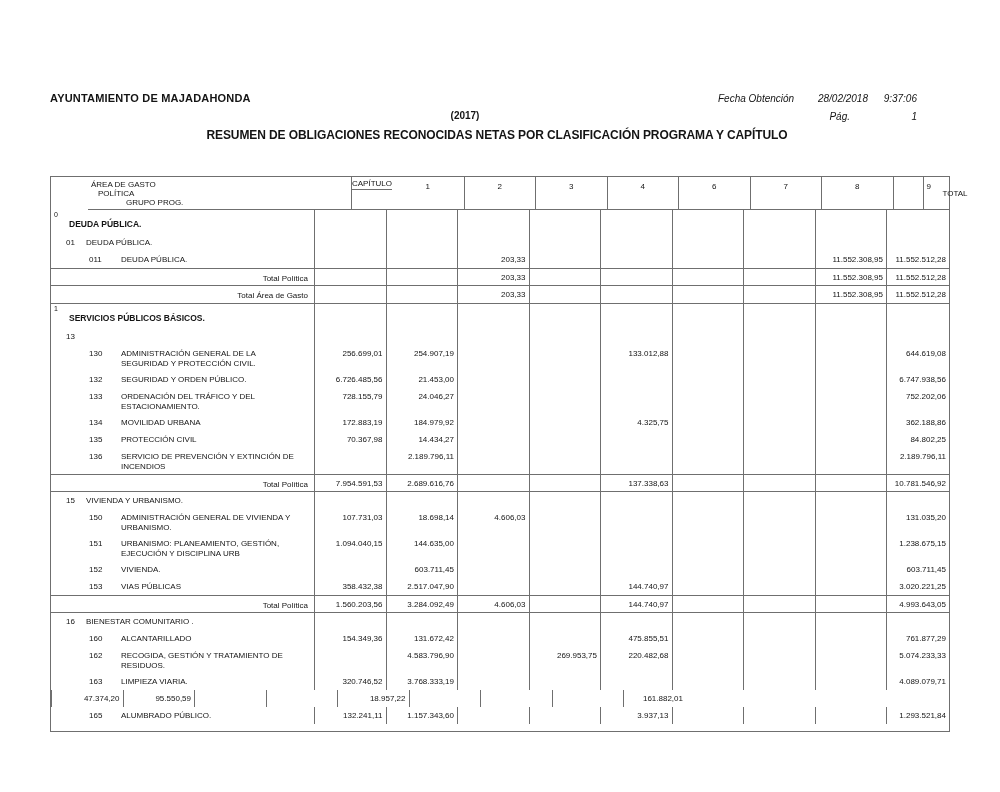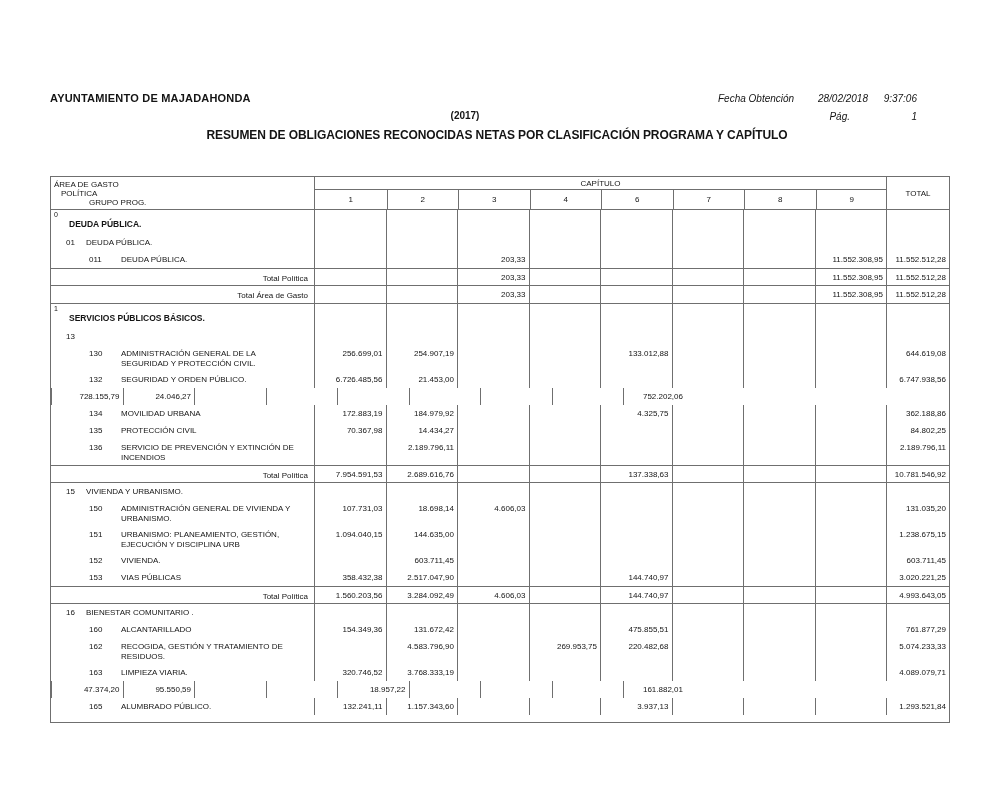--- a/index.html
+++ b/index.html
@@ -27,26 +27,26 @@
   .pag-value{left:850px;top:111px;width:67px;text-align:right;font-size:10px;font-style:italic;}
   .title{left:47px;top:128px;width:900px;text-align:center;font-size:12px;font-weight:bold;letter-spacing:-0.1px;}
 
   
   .rtable{
     position:absolute;left:50px;top:176px;width:898px;
     border:1px solid var(--grid);
     font-size:8px;
     box-sizing:content-box;
   }
-  .thead{display:flex;height:32px;border-bottom:1px solid var(--grid);}
+  .thead{display:flex;height:32px;border-bottom:1px solid var(--grid);margin-left:37px;}
   .h-desc{width:263px;position:relative;flex:none;}
   .h-l1{position:absolute;left:3px;top:3px;}
   .h-l2{position:absolute;left:10px;top:12px;}
   .h-l3{position:absolute;left:38px;top:21px;}
-  .h-cap{width:572px;flex:none;display:flex;flex-direction:column;border-left:1px solid var(--grid);box-sizing:border-box;}
+  .h-cap{width:572px;flex:none;display:flex;flex-direction:row;border-left:1px solid var(--grid);box-sizing:border-box;}
   .h-cap-title{height:13px;text-align:center;padding-top:2px;border-bottom:1px solid var(--grid);box-sizing:border-box;}
   .h-cap-nums{flex:1;display:flex;}
   .h-num{width:71.5px;flex:none;text-align:center;padding-top:5px;box-sizing:border-box;}
   .h-num + .h-num{border-left:1px solid var(--grid);}
   .h-total{width:63px;flex:none;border-left:1px solid var(--grid);box-sizing:border-box;display:flex;align-items:center;justify-content:center;}
 
   .row{display:flex;position:relative;}
   .cdesc{width:263px;flex:none;position:relative;box-sizing:border-box;}
   .cval{width:71.5px;flex:none;border-left:1px solid var(--grid);box-sizing:border-box;
         text-align:right;padding:4px 3px 0 0;white-space:nowrap;overflow:hidden;}
@@ -240,20 +240,27 @@
         <div class="cval">21.453,00</div>
         <div class="cval"></div>
         <div class="cval"></div>
         <div class="cval"></div>
         <div class="cval"></div>
         <div class="cval"></div>
         <div class="cval"></div>
         <div class="ctot">6.747.938,56</div>
       </div>
       <div class="row row--grupo">
+        <div class="cdesc">
+          <div class="gcode">133</div>
+          <div class="glabel">
+            <div class="gline">ORDENACIÓN DEL TRÁFICO Y DEL</div>
+            <div class="gline">ESTACIONAMIENTO.</div>
+          </div>
+        </div>
         <div class="cval">728.155,79</div>
         <div class="cval">24.046,27</div>
         <div class="cval"></div>
         <div class="cval"></div>
         <div class="cval"></div>
         <div class="cval"></div>
         <div class="cval"></div>
         <div class="cval"></div>
         <div class="ctot">752.202,06</div>
       </div>

